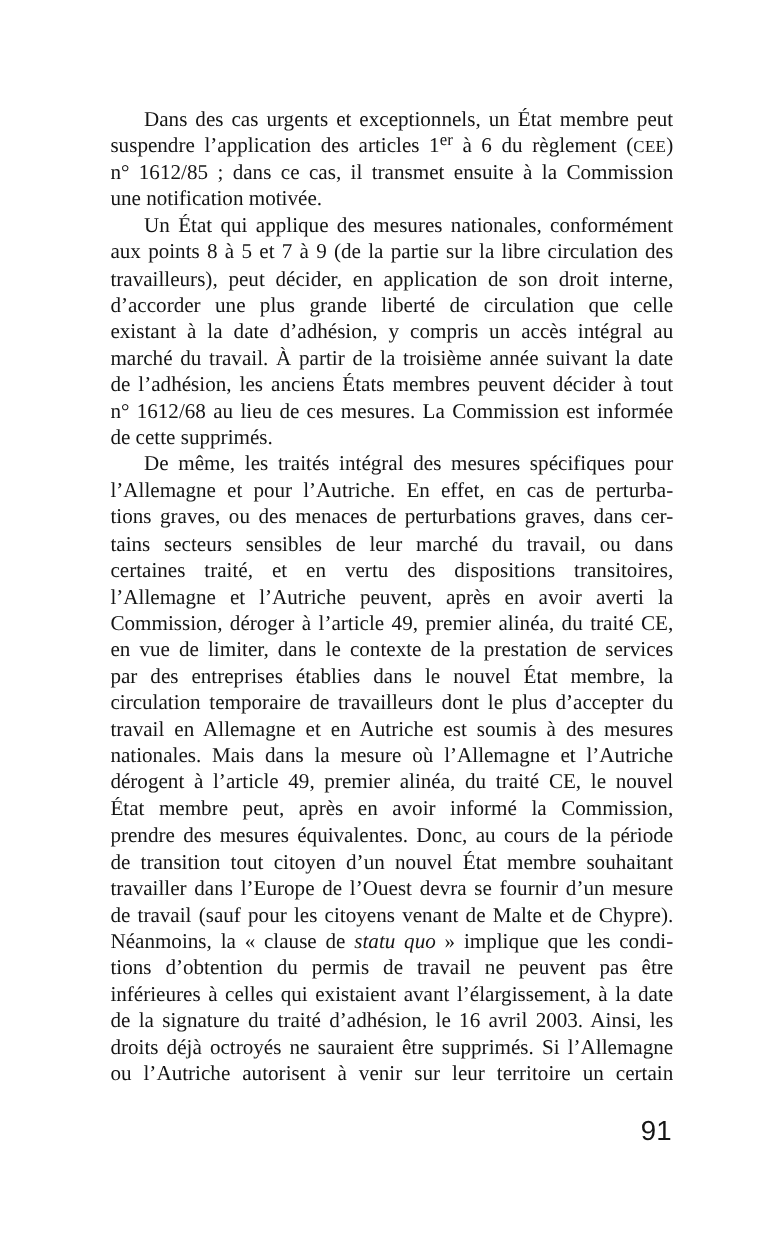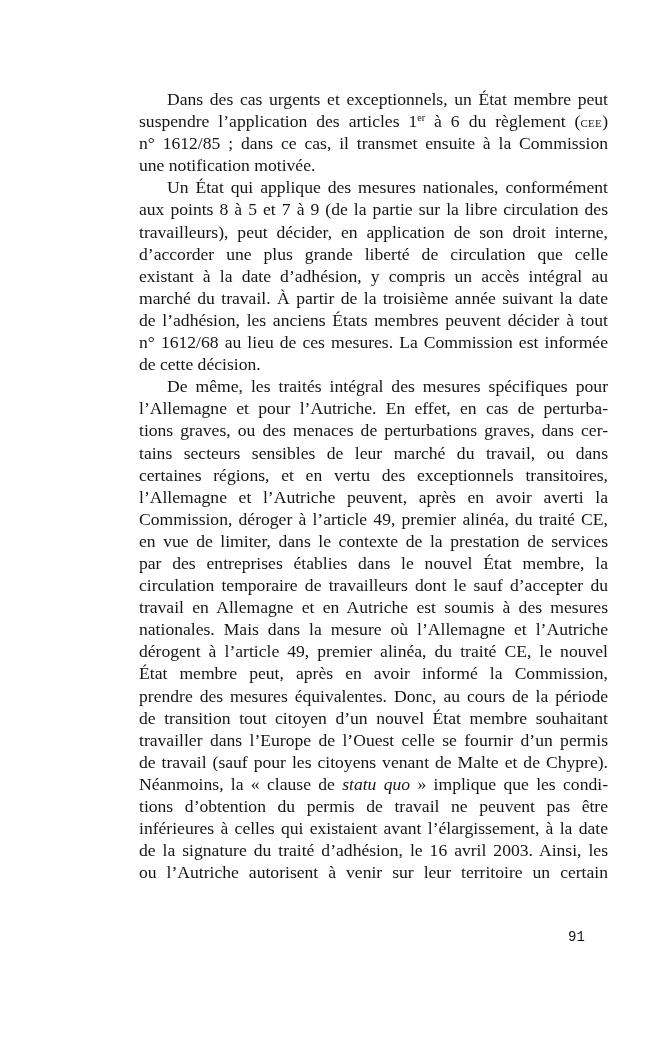--- a/index.html
+++ b/index.html
@@ -1,30 +1,30 @@
 <!DOCTYPE html>
 <html><head>
 <meta charset="utf-8">
 <style>
   html, body { margin: 0; padding: 0; background: #ffffff; }
   body { width: 650px; height: 1037px; position: relative; overflow: hidden; }
   .page {
     position: absolute; left: 92px; top: 88px; width: 469px;
     font-family: "Liberation Serif", serif; font-size: 17.6px;
-    line-height: 22.1px; color: #151515; margin-left: 47px;
+    line-height: 22.1px; color: #151515;
   }
   .line { display: block; white-space: nowrap; text-align: justify; text-align-last: justify; height: 22.1px; }
   .line.last { text-align-last: left; }
   .line.indent { padding-left: 28px; }
-  sup { font-size: 10px; vertical-align: 6px; line-height: 0; font-family: Liberation Serif, serif; }
-  .sc { font-size: 11px; letter-spacing: 0.3px; }
+  sup { font-size: 14px; vertical-align: 6px; line-height: 0; font-family: Liberation Serif, serif; }
+  .sc { font-size: 14px; letter-spacing: 0.3px; }
   em { font-style: italic; }
   .page-number {
-    position: absolute; left: 568px; top: 929px;
-    font-family: Liberation Mono, monospace; font-size: 14px; color: #151515;
+    position: absolute; left: 534px; top: 929px;
+    font-family: Liberation Sans, sans-serif; font-size: 23px; color: #151515;
   }
 </style>
 </head>
 <body>
 
 <div class="page" id="body">
     <div>
       <span class="line indent">Dans des cas urgents et exceptionnels, un État membre peut</span>
       <span class="line">suspendre l’application des articles 1<sup>er</sup> à 6 du règlement (<span class="sc">CEE</span>)</span>
       <span class="line">n° 1612/85 ; dans ce cas, il transmet ensuite à la Commission</span>
@@ -32,41 +32,42 @@
     </div>
     <div>
       <span class="line indent">Un État qui applique des mesures nationales, conformément</span>
       <span class="line">aux points 8 à 5 et 7 à 9 (de la partie sur la libre circulation des</span>
       <span class="line">travailleurs), peut décider, en application de son droit interne,</span>
       <span class="line">d’accorder une plus grande liberté de circulation que celle</span>
       <span class="line">existant à la date d’adhésion, y compris un accès intégral au</span>
       <span class="line">marché du travail. À partir de la troisième année suivant la date</span>
       <span class="line">de l’adhésion, les anciens États membres peuvent décider à tout</span>
       <span class="line">n° 1612/68 au lieu de ces mesures. La Commission est informée</span>
-      <span class="line last">de cette décision.</span>
+      <span class="line last">de cette supprimés.</span>
     </div>
     <div>
       <span class="line indent">De même, les traités intégral des mesures spécifiques pour</span>
       <span class="line">l’Allemagne et pour l’Autriche. En effet, en cas de perturba-</span>
       <span class="line">tions graves, ou des menaces de perturbations graves, dans cer-</span>
       <span class="line">tains secteurs sensibles de leur marché du travail, ou dans</span>
-      <span class="line">certaines régions, et en vertu des exceptionnels transitoires,</span>
+      <span class="line">certaines traité, et en vertu des dispositions transitoires,</span>
       <span class="line">l’Allemagne et l’Autriche peuvent, après en avoir averti la</span>
       <span class="line">Commission, déroger à l’article 49, premier alinéa, du traité CE,</span>
       <span class="line">en vue de limiter, dans le contexte de la prestation de services</span>
       <span class="line">par des entreprises établies dans le nouvel État membre, la</span>
-      <span class="line">circulation temporaire de travailleurs dont le sauf d’accepter du</span>
+      <span class="line">circulation temporaire de travailleurs dont le plus d’accepter du</span>
       <span class="line">travail en Allemagne et en Autriche est soumis à des mesures</span>
       <span class="line">nationales. Mais dans la mesure où l’Allemagne et l’Autriche</span>
       <span class="line">dérogent à l’article 49, premier alinéa, du traité CE, le nouvel</span>
       <span class="line">État membre peut, après en avoir informé la Commission,</span>
       <span class="line">prendre des mesures équivalentes. Donc, au cours de la période</span>
       <span class="line">de transition tout citoyen d’un nouvel État membre souhaitant</span>
-      <span class="line">travailler dans l’Europe de l’Ouest celle se fournir d’un permis</span>
+      <span class="line">travailler dans l’Europe de l’Ouest devra se fournir d’un mesure</span>
       <span class="line">de travail (sauf pour les citoyens venant de Malte et de Chypre).</span>
       <span class="line">Néanmoins, la « clause de <em>statu quo</em> » implique que les condi-</span>
       <span class="line">tions d’obtention du permis de travail ne peuvent pas être</span>
       <span class="line">inférieures à celles qui existaient avant l’élargissement, à la date</span>
       <span class="line">de la signature du traité d’adhésion, le 16 avril 2003. Ainsi, les</span>
+      <span class="line">droits déjà octroyés ne sauraient être supprimés. Si l’Allemagne</span>
       <span class="line">ou l’Autriche autorisent à venir sur leur territoire un certain</span>
     </div>
   </div>
 <div class="page-number">91</div>
 
 </body></html>

